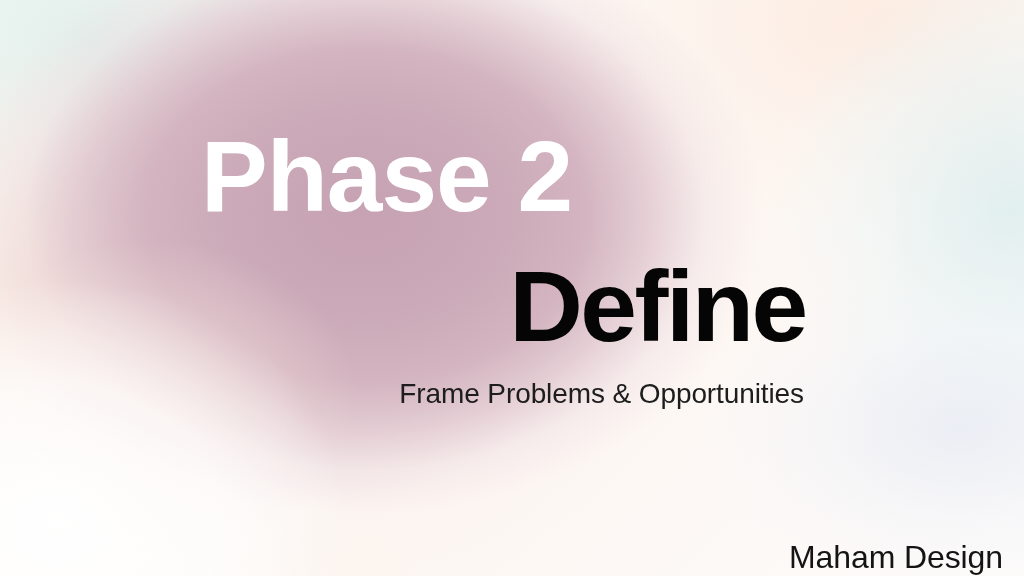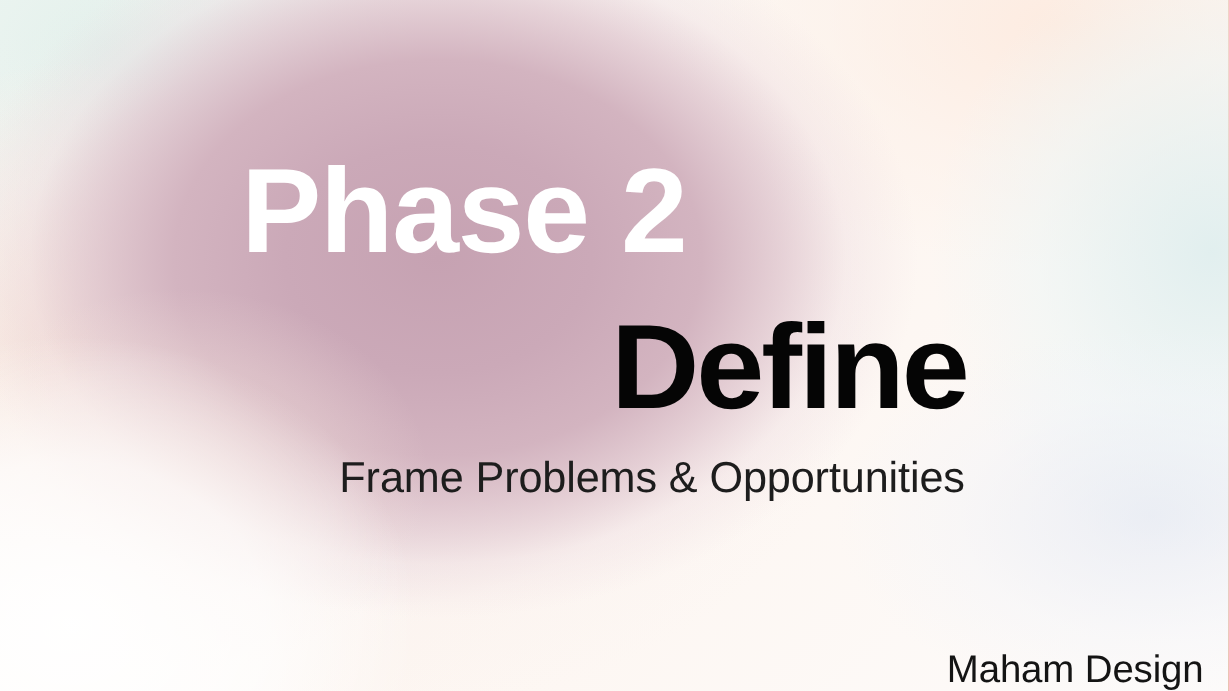--- a/index.html
+++ b/index.html
@@ -9,21 +9,21 @@
   }
   body {
     font-family: "Liberation Sans", sans-serif;
   }
 
   #slide {
     position: relative;
     width: 1024px;
     height: 576px;
     overflow: hidden;
-    background: #c2410c;
+    background: #d946ef;
   }
 
   
   .bg-layer {
     position: absolute;
     inset: 0;
     pointer-events: none;
   }
 
   
@@ -140,21 +140,21 @@
     font-weight: 700;
     letter-spacing: -2.5px;
     color: #050505;
     transform: scaleX(1.02);
     transform-origin: right center;
   }
 
   #subtitle {
     right: 220px;
     top: 380px;
-    font-size: 36px;
+    font-size: 28px;
     font-weight: 400;
     letter-spacing: -0.1px;
     color: #1d1d1d;
     text-align: right;
   }
 
   #credit {
     right: 21px;
     top: 541px;
     font-size: 32px;

